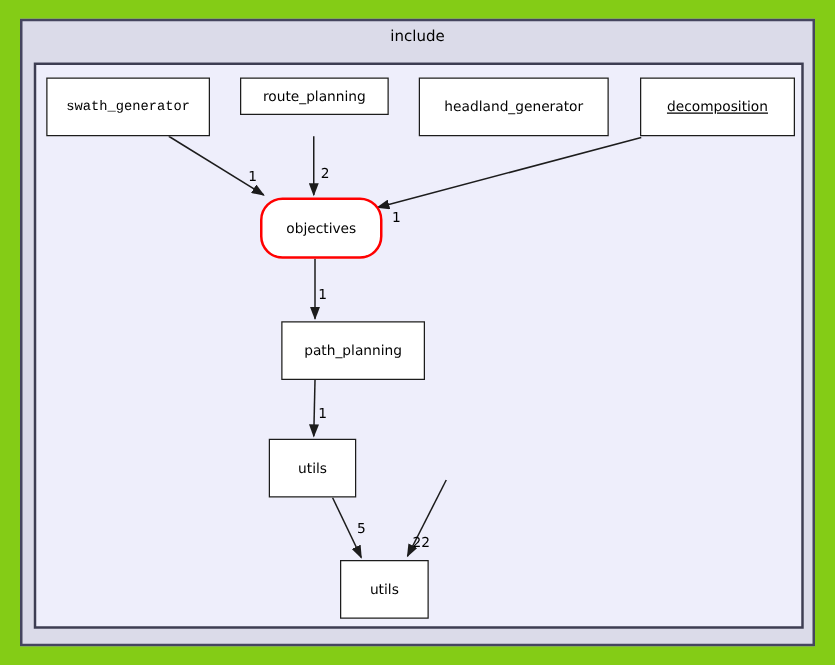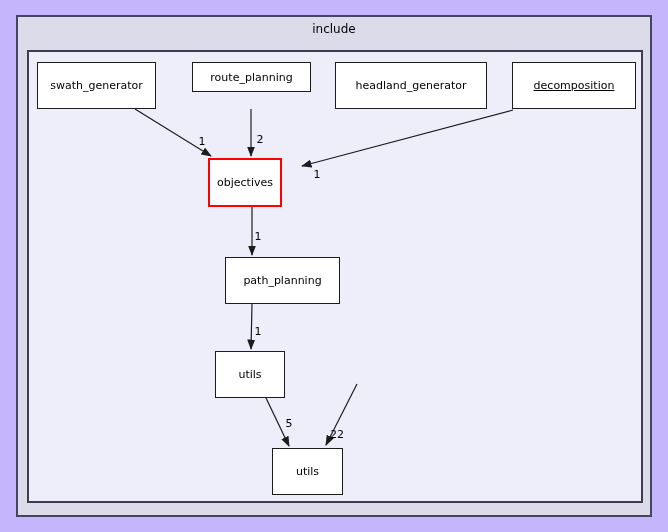--- a/index.html
+++ b/index.html
@@ -5,21 +5,21 @@
   html, body {
     margin: 0;
     padding: 0;
     background: #ffffff;
     font-family: "DejaVu Sans", "Liberation Sans", sans-serif;
   }
   .canvas {
     position: relative;
     width: 668px;
     height: 532px;
-    background: #c4b5fd;
+    background: #84cc16;
     overflow: hidden;
   }
   
   .outer-cluster {
     position: absolute;
     left: 16px; top: 15px;
     width: 636px; height: 502px;
     background: #dbdbe9;
     border: 2px solid #45455f;
     box-sizing: border-box;
@@ -54,25 +54,25 @@
     color: #000000;
     cursor: pointer;
     white-space: nowrap;
   }
   .node.highlight { border: 2px solid #ff0000; }
   .node.plain {
     background: transparent;
     border: none;
     cursor: pointer;
   }
-  .n-swath     { left: 37px;  top: 62px;  width: 119px; height: 47px; }
+  .n-swath     { left: 37px;  top: 62px;  width: 131px; height: 47px; font-family: Liberation Mono, monospace; }
   .n-route     { left: 192px; top: 62px;  width: 119px; height: 30px; }
   .n-headland  { left: 335px; top: 62px;  width: 152px; height: 47px; }
   .n-decomp    { left: 512px; top: 62px;  width: 124px; height: 47px; text-decoration: underline; }
-  .n-objectives{ left: 208px; top: 158px; width: 74px;  height: 49px; }
+  .n-objectives{ left: 208px; top: 158px; width: 98px;  height: 49px; border-radius: 18px; }
   .n-path      { left: 195px; top: 257px; width: 115px; height: 47px; margin-left: 30px; }
   .n-utils     { left: 215px; top: 351px; width: 70px;  height: 47px; }
   .n-fields2cover { left: 319px; top: 364px; width: 90px; height: 16px; }
   .n-types     { left: 272px; top: 448px; width: 71px;  height: 47px; }
   
   svg.edges {
     position: absolute;
     left: 0; top: 0;
     width: 668px; height: 532px;
     pointer-events: none;

